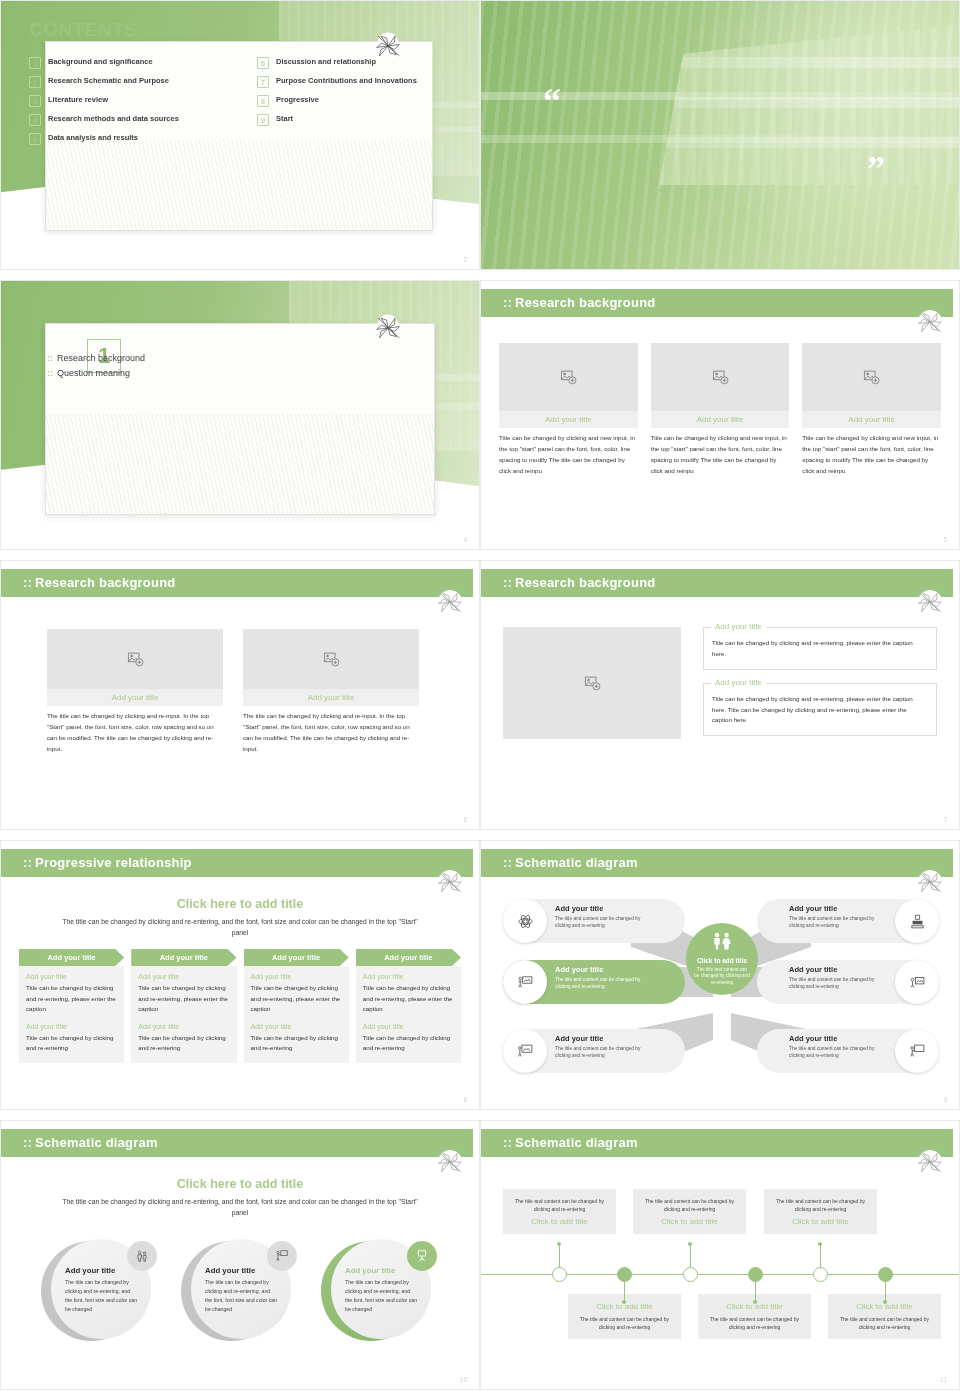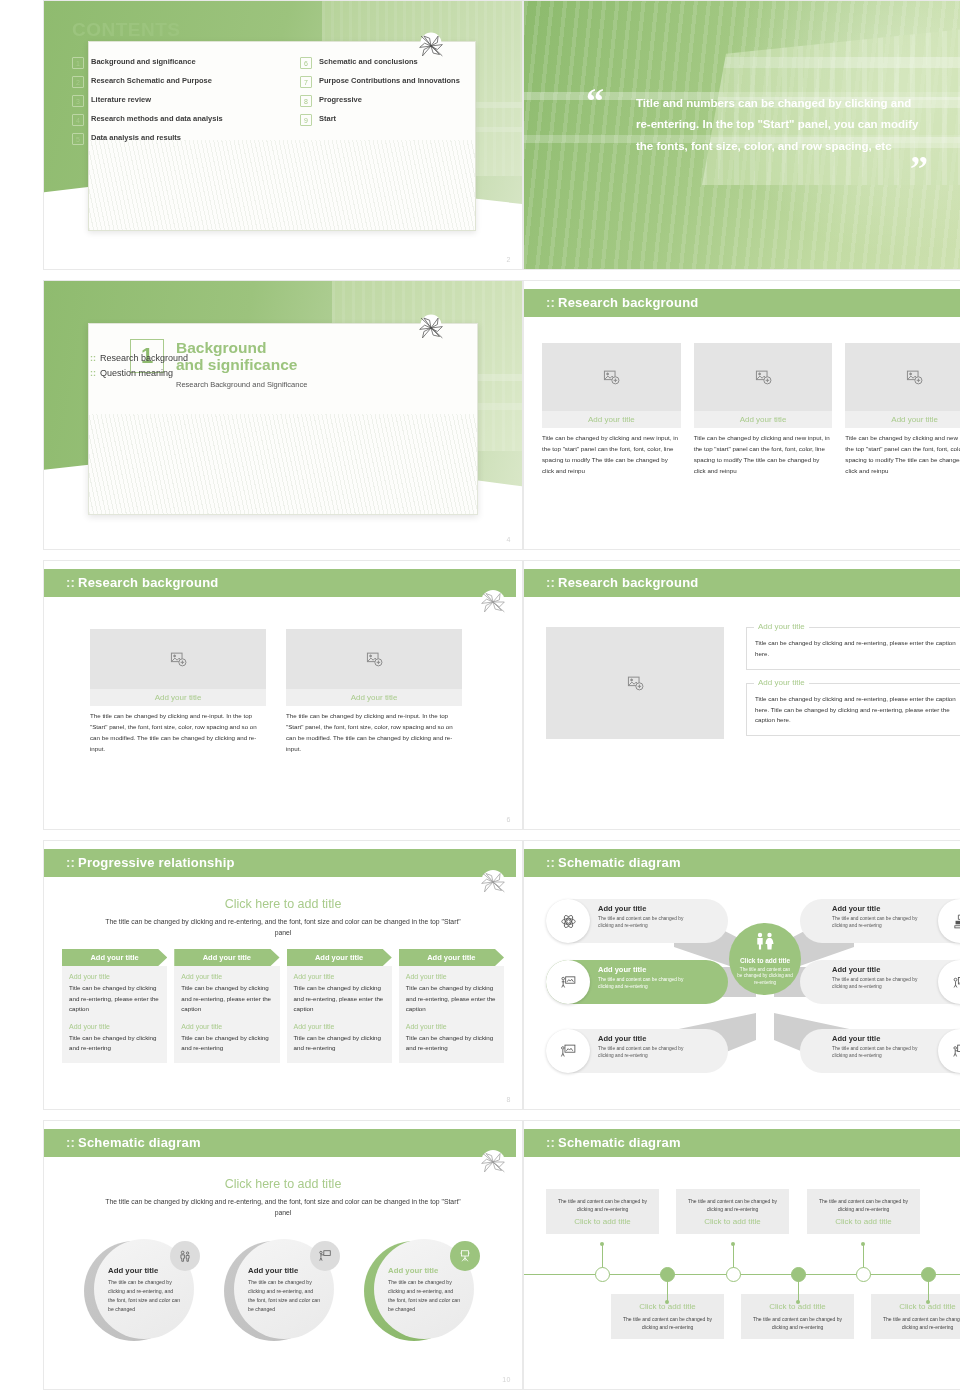--- a/index.html
+++ b/index.html
@@ -8,21 +8,20 @@
     background: #ffffff;
     font-family: "Liberation Sans", sans-serif;
     overflow: hidden;
   }
   .deck {
     width: 960px; height: 1368px;
     display: grid;
     grid-template-columns: 480px 480px;
     grid-template-rows: repeat(5, 280px);
     background: #ffffff;
-    padding-left: 43px;
   }
   .slide {
     position: relative;
     width: 480px; height: 270px;
     overflow: hidden;
     background: #ffffff;
     border: 1px solid #e9e9e9;
   }
   .slide-wrap { position: relative; width: 480px; height: 280px; }
 
@@ -198,21 +197,21 @@
   }
   .fieldbox .legend {
     position:absolute; left: 7px; top: -6px; background:#fff; padding: 0 4px;
     font-size: 8px; color: #a9cb8c;
   }
   .fieldbox .body-text { font-size: 6.2px; }
 
   
   .center-title {
     position:absolute; left:0; right:0; top:56px; text-align:center;
-    font-size: 12.5px; color: #a9cb8c; font-weight: normal;
+    font-size: 12.5px; color: #a9cb8c; font-weight: bold;
   }
   .center-sub {
     position:absolute; left:60px; right:60px; top:76px; text-align:center;
     font-size: 6.8px; color: #3b3b3b; line-height: 1.6;
   }
   .prog-row { position:absolute; left:18px; right:18px; top:108px; display:flex; gap:7px; }
   .prog-col { flex:1; }
   .prog-chev {
     position:relative; background:#9cc47e; height: 17px;
     display:flex; align-items:center; justify-content:center;
@@ -328,31 +327,31 @@
           <div class="toc-item">
             <span class="toc-num">2</span>
             <span class="toc-label">Research Schematic and Purpose</span>
           </div>
           <div class="toc-item">
             <span class="toc-num">3</span>
             <span class="toc-label">Literature review</span>
           </div>
           <div class="toc-item">
             <span class="toc-num">4</span>
-            <span class="toc-label">Research methods and data analysis</span>
+            <span class="toc-label">Research methods and data sources</span>
           </div>
           <div class="toc-item">
             <span class="toc-num">5</span>
             <span class="toc-label">Data analysis and results</span>
           </div>
         </div>
         <div class="contents-col">
           <div class="toc-item">
             <span class="toc-num">6</span>
-            <span class="toc-label">Schematic and conclusions</span>
+            <span class="toc-label">Discussion and relationship</span>
           </div>
           <div class="toc-item">
             <span class="toc-num">7</span>
             <span class="toc-label">Purpose Contributions and Innovations</span>
           </div>
           <div class="toc-item">
             <span class="toc-num">8</span>
             <span class="toc-label">Progressive</span>
           </div>
           <div class="toc-item">
@@ -363,21 +362,20 @@
       </div>
       <div class="pagenum">2</div>
     </div>
   </div>
 
   <div class="slide-wrap">
     <div class="slide s-quote">
       <div class="photo"></div>
       <div class="bldg"></div>
       <div class="quote-mark quote-open">“</div>
-      <div class="quote-text">Title and numbers can be changed by clicking and re-entering. In the top "Start" panel, you can modify the fonts, font size, color, and row spacing, etc</div>
       <div class="quote-mark quote-close">”</div>
       <div class="pagenum">3</div>
     </div>
   </div>
 
   <div class="slide-wrap">
     <div class="slide s-section">
       <div class="bg-green"></div>
       <div class="bg-photo"></div>
       <div class="bg-white"></div>
@@ -393,25 +391,20 @@
             <path d="M24 24 L36 36 L27 34 Z"></path>
             <path d="M24 24 L12 38 L14 29 Z"></path>
             <path d="M24 24 L8 26 L15 20 Z"></path>
             <path d="M10 10 L40 38"></path>
           </g>
         </svg>
       </div>
 
       <div class="sec-inner">
         <div class="sec-num">1</div>
-        <div class="sec-head">
-          <div class="sec-title">Background</div>
-          <div class="sec-title">and significance</div>
-          <div class="sec-sub">Research Background and Significance</div>
-        </div>
       </div>
       <div class="sec-bullets">
         <div class="sec-bullet">
           <span class="dbl">::</span><span>Research background</span>
         </div>
         <div class="sec-bullet">
           <span class="dbl">::</span><span>Question meaning</span>
         </div>
       </div>
       <div class="pagenum">4</div>

